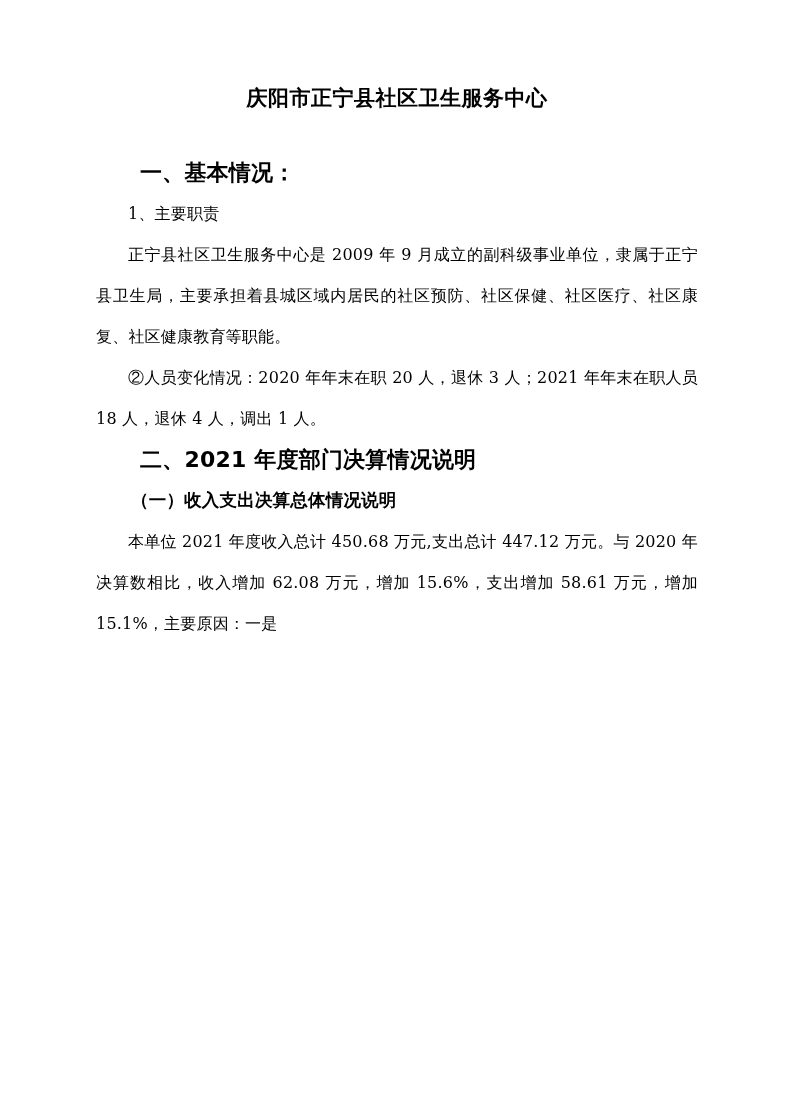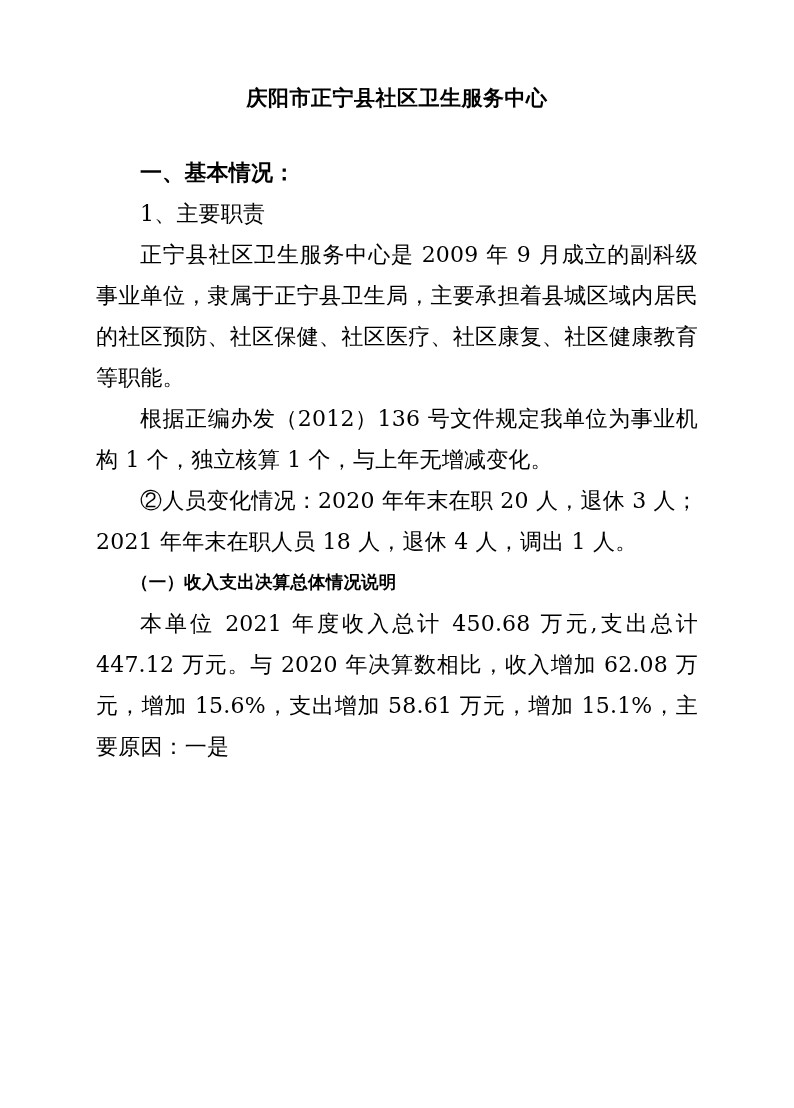--- a/index.html
+++ b/index.html
@@ -35,21 +35,21 @@
     letter-spacing: 0.5px;
   }
   .title-line.second {
     font-size: 20px;
   }
   .body-block {
     margin-top: 34px;
   }
   p {
     margin: 0;
-    font-size: 22px;
+    font-size: 16px;
     line-height: 41px;
     text-align: justify;
     text-justify: inter-ideograph;
     letter-spacing: 0.2px;
   }
   p.indent {
     text-indent: 2em;
   }
   p.heading {
     font-family: "DejaVu Sans", "Liberation Sans", sans-serif;
@@ -75,25 +75,25 @@
 
   <div class="body-block">
 
     <p class="heading">一、基本情况：</p>
 
     <p class="indent">1、主要职责</p>
 
     <p class="indent">正宁县社区卫生服务中心是 2009 年 9 月成立的副科级事业单位，隶属于正宁县卫生局，主要承担着县城区域内居民的社区预防、社区保健、社区医疗、社区康复、社区健康教育等职能。</p>
 
 
-    <p class="indent">根据正编办发（2012）136 号文件规定我单位为事业机构 1 个，独立核算 1 个，与上年无增减变化。</p>
 
 
     <p class="indent">②人员变化情况：2020 年年末在职 20 人，退休 3 人；2021 年年末在职人员 18 人，退休 4 人，调出 1 人。</p>
 
+    <p class="heading">二、2021 年度部门决算情况说明</p>
 
     <p class="subheading">（一）收入支出决算总体情况说明</p>
 
     <p class="indent">本单位 2021 年度收入总计 450.68 万元,支出总计 447.12 万元。与 2020 年决算数相比，收入增加 62.08 万元，增加 15.6%，支出增加 58.61 万元，增加 15.1%，主要原因：一是</p>
 
   </div>
 
 </div>
 
 </body></html>

